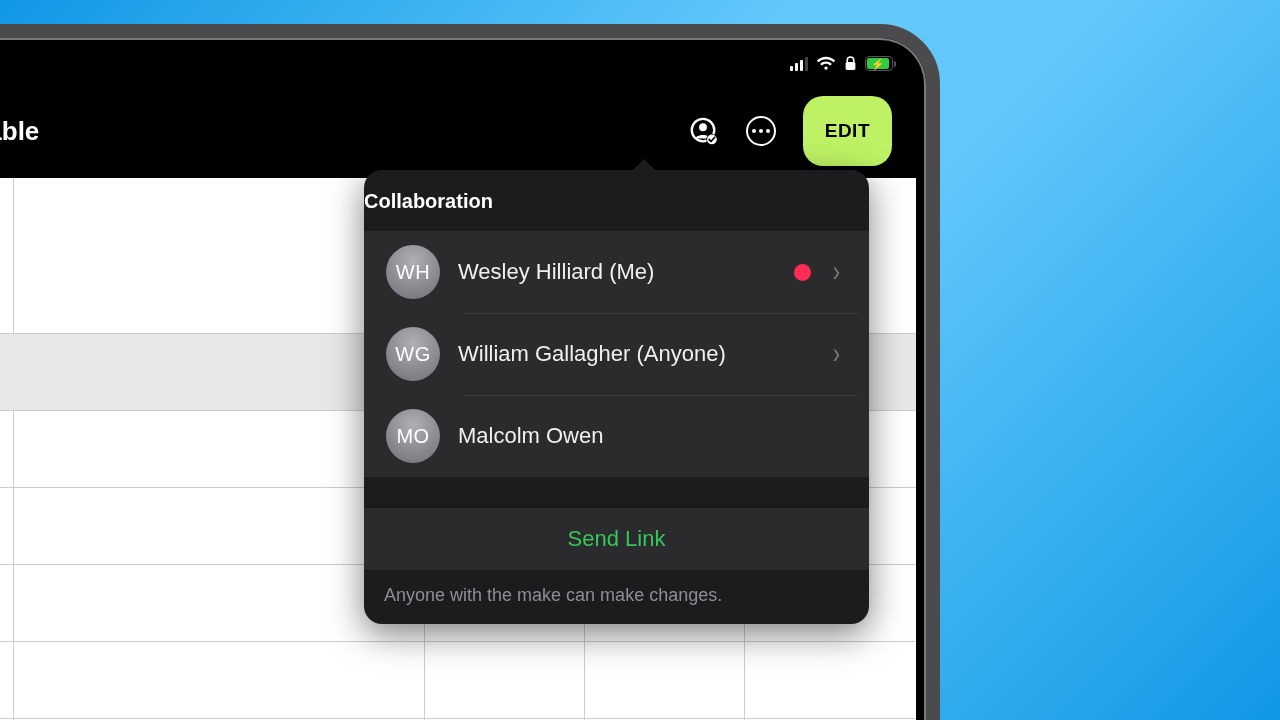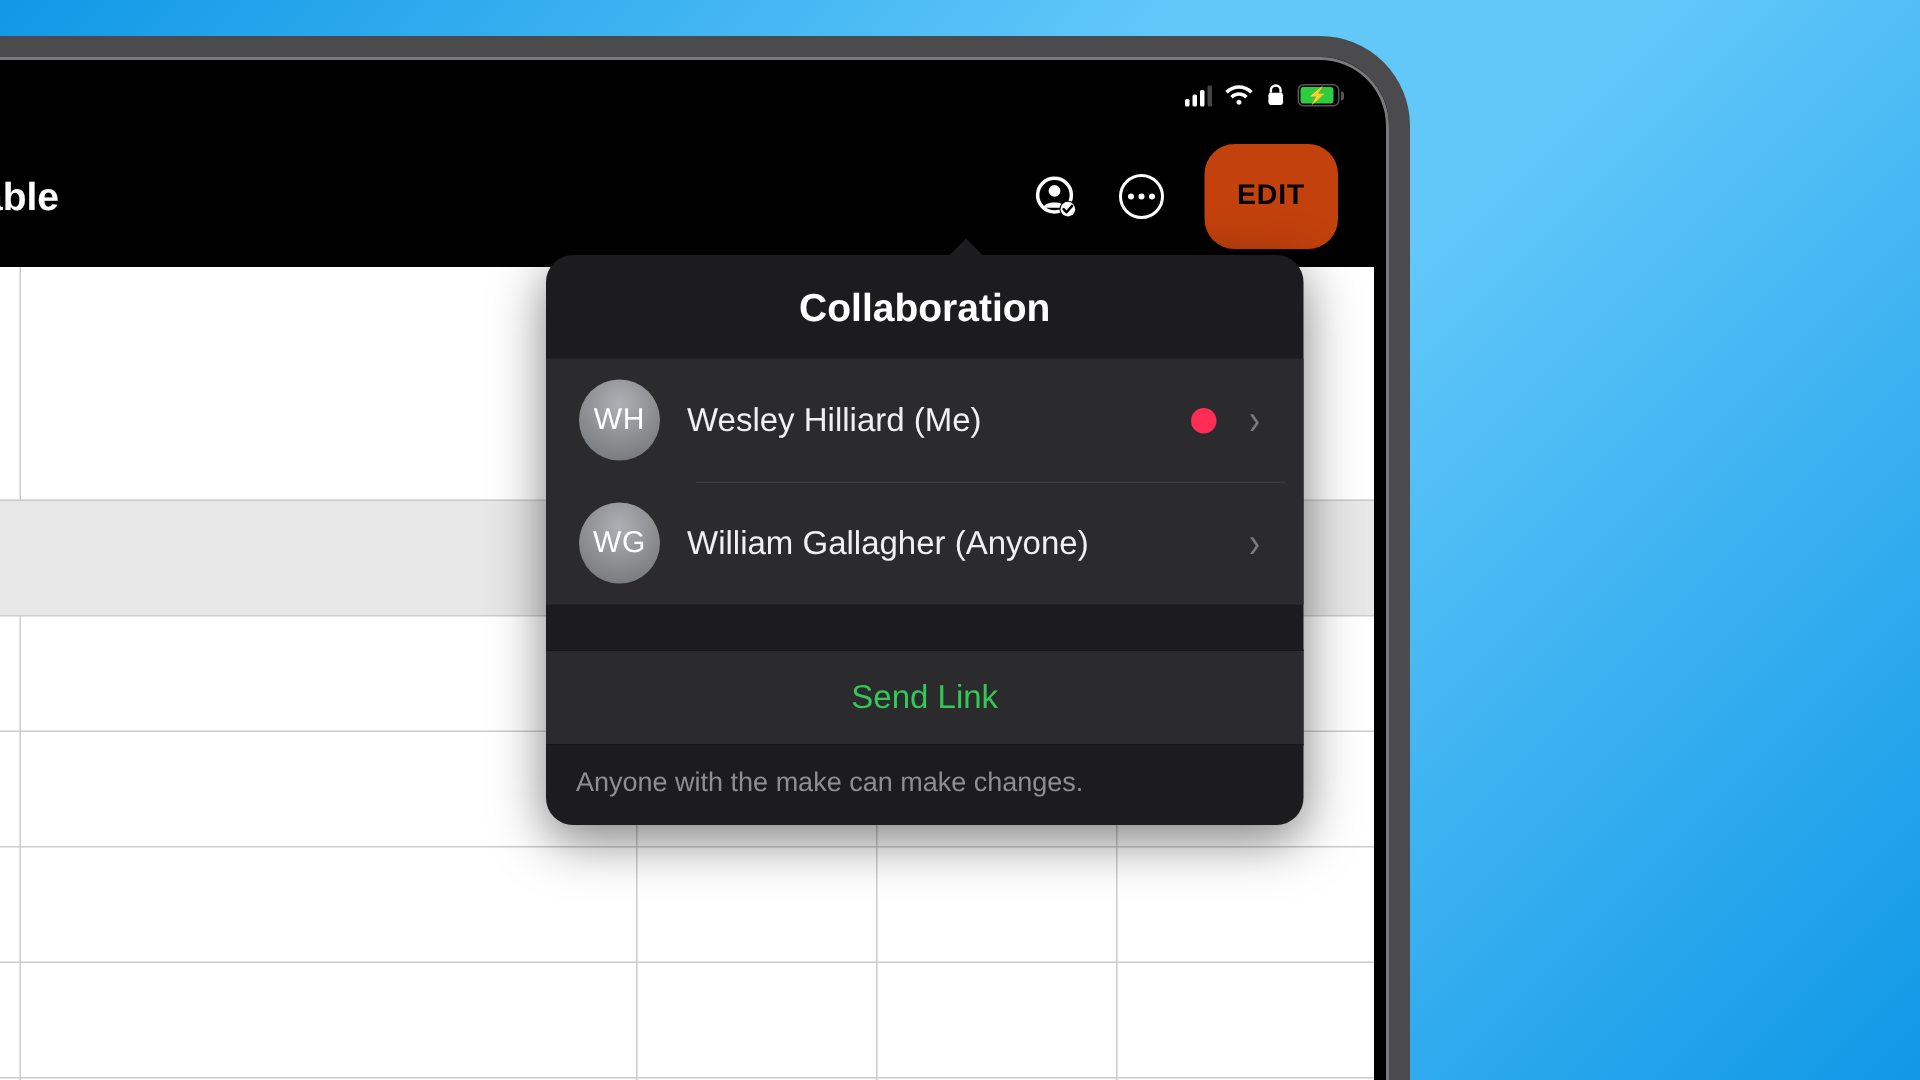--- a/index.html
+++ b/index.html
@@ -80,21 +80,21 @@
     white-space: nowrap;
     margin-right: auto;
   }
   .icon-btn {
     width: 32px; height: 32px; color:#fff; display:flex; align-items:center; justify-content:center;
   }
   .ellipsis-circle { width:30px; height:30px; border:2.5px solid #fff; border-radius:50%; display:flex; align-items:center; justify-content:center;}
   .ellipsis-circle .dots { display:flex; gap:3px;}
   .ellipsis-circle .dots span { width:4px; height:4px; background:#fff; border-radius:50%;}
   .edit-btn {
-    background:#c2410c; color:#000; font-weight:700; font-size:19px; letter-spacing:0.5px;
+    background:#bef264; color:#000; font-weight:700; font-size:19px; letter-spacing:0.5px;
     border-radius:20px; padding: 24px 22px; cursor:pointer;
   }
 
   
   .docbg {
     position:absolute;
     top: 130px;
     left: 0; right: 0; bottom: 0;
     background: #fff;
   }
@@ -118,22 +118,22 @@
     content:"";
     position:absolute;
     top:-11px;
     left:268px;
     width:0;height:0;
     border-left:12px solid transparent;
     border-right:12px solid transparent;
     border-bottom:12px solid #1c1c1e;
   }
   .pop-title {
-    text-align:center;
-    font-size:26px;
+    text-align:left;
+    font-size:20px;
     font-weight:600;
     padding: 20px 0 18px;
   }
   .plist { background:#2b2b2d; }
   .prow {
     display:flex; align-items:center; gap:18px;
     padding: 14px 29px 14px 22px;
     position:relative;
   }
   .prow + .prow::before {
@@ -236,20 +236,24 @@
           <div class="avatar">WH</div>
           <div class="pname">Wesley Hilliard (Me)</div>
           <div class="dot"></div>
           <div class="chevron">›</div>
         </div>
         <div class="prow">
           <div class="avatar">WG</div>
           <div class="pname">William Gallagher (Anyone)</div>
           <div class="chevron">›</div>
         </div>
+        <div class="prow">
+          <div class="avatar">MO</div>
+          <div class="pname">Malcolm Owen</div>
+        </div>
       </div>
 
       <div class="gap"></div>
 
       <div class="sendlink">Send Link</div>
 
       <div class="caption">Anyone with the make can make changes.</div>
     </div>
 
   </div>

